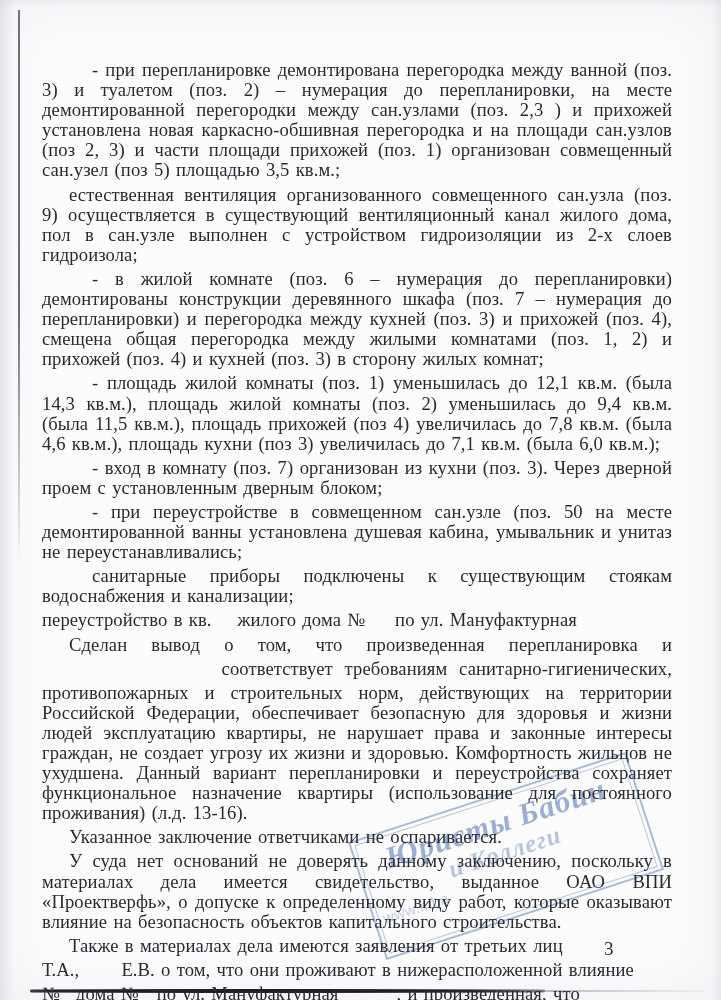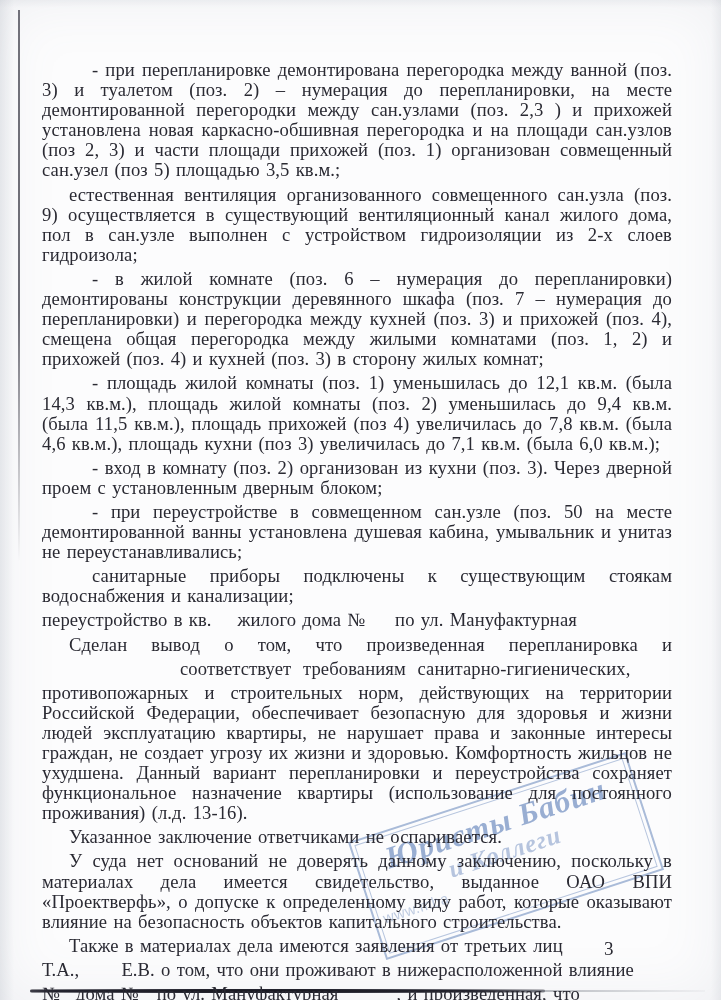--- a/index.html
+++ b/index.html
@@ -24,21 +24,21 @@
     position:absolute;left:38px;top:56px;width:638px;
     font-size:18.6px;line-height:20.1px;
     letter-spacing:0.1px;word-spacing:1.5px;
     z-index:3;
   }
   .textblock p{margin:4px;}
   .para{text-align:justify;}
   .indent{text-indent:50px;}
   .indent-sm{text-indent:27px;}
   .stretch{text-align:justify;text-align-last:justify;}
-  .pad-left{padding-left:138px;word-spacing:7px;}
+  .pad-left{padding-left:138px;word-spacing:7px;text-align:right;}
   .gap{display:inline-block;height:2px;}
   
   .stamp{
     position:absolute;left:360px;top:794px;width:292px;height:124px;
     transform:rotate(-18deg);
     border:2px solid rgba(148,170,207,0.78);
     box-sizing:border-box;
     z-index:1;
     mix-blend-mode:multiply;
   }
@@ -93,21 +93,21 @@
     <div class="stamp-l1">Юристы Бабин</div>
     <div class="stamp-l2">и Коллеги</div>
     <div class="stamp-l3">www.mba</div>
   </div>
 
   <div class="textblock">
       <p class="para-el para indent">- при перепланировке демонтирована перегородка между ванной (поз. 3) и туалетом (поз. 2) – нумерация до перепланировки, на месте демонтированной перегородки между сан.узлами (поз. 2,3 ) и прихожей установлена новая каркасно-обшивная перегородка и на площади сан.узлов (поз 2, 3) и части площади прихожей (поз. 1) организован совмещенный сан.узел (поз 5) площадью 3,5 кв.м.;</p>
       <p class="para-el para indent-sm">естественная вентиляция организованного совмещенного сан.узла (поз. 9) осуществляется в существующий вентиляционный канал жилого дома, пол в сан.узле выполнен с устройством гидроизоляции из 2-х слоев гидроизола;</p>
       <p class="para-el para indent">- в жилой комнате (поз. 6 – нумерация до перепланировки) демонтированы конструкции деревянного шкафа (поз. 7 – нумерация до перепланировки) и перегородка между кухней (поз. 3) и прихожей (поз. 4), смещена общая перегородка между жилыми комнатами (поз. 1, 2) и прихожей (поз. 4) и кухней (поз. 3) в сторону жилых комнат;</p>
       <p class="para-el para indent">- площадь жилой комнаты (поз. 1) уменьшилась до 12,1 кв.м. (была 14,3 кв.м.), площадь жилой комнаты (поз. 2) уменьшилась до 9,4 кв.м. (была 11,5 кв.м.), площадь прихожей (поз 4) увеличилась до 7,8 кв.м. (была 4,6 кв.м.), площадь кухни (поз 3) увеличилась до 7,1 кв.м. (была 6,0 кв.м.);</p>
-      <p class="para-el para indent">- вход в комнату (поз. 2) организован из кухни (поз. 3). Через дверной проем с установленным дверным блоком;</p>
+      <p class="para-el para indent">- вход в комнату (поз. 7) организован из кухни (поз. 3). Через дверной проем с установленным дверным блоком;</p>
       <p class="para-el para indent">- при переустройстве в совмещенном сан.узле (поз. 50 на месте демонтированной ванны установлена душевая кабина, умывальник и унитаз не переустанавливались;</p>
       <p class="para-el para indent">санитарные приборы подключены к существующим стоякам водоснабжения и канализации;</p>
       <p class="line-el "><span>переустройство в кв.</span><span class="gap" style="width: 26px;"></span><span>жилого дома №</span><span class="gap" style="width: 30px;"></span><span>по ул. Мануфактурная</span></p>
       <p class="line-el stretch indent-sm"><span>Сделан вывод о том, что произведенная перепланировка и</span></p>
       <p class="line-el pad-left"><span>соответствует требованиям санитарно-гигиенических,</span></p>
       <p class="para-el para">противопожарных и строительных норм, действующих на территории Российской Федерации, обеспечивает безопасную для здоровья и жизни людей эксплуатацию квартиры, не нарушает права и законные интересы граждан, не создает угрозу их жизни и здоровью. Комфортность жильцов не ухудшена. Данный вариант перепланировки и переустройства сохраняет функциональное назначение квартиры (использование для постоянного проживания) (л.д. 13-16).</p>
       <p class="para-el para indent-sm">Указанное заключение ответчиками не оспаривается.</p>
       <p class="para-el para indent-sm">У суда нет оснований не доверять данному заключению, поскольку в материалах дела имеется свидетельство, выданное ОАО ВПИ «Проектверфь», о допуске к определенному виду работ, которые оказывают влияние на безопасность объектов капитального строительства.</p>
       <p class="line-el indent-sm"><span>Также в материалах дела имеются заявления от третьих лиц</span></p>
       <p class="line-el "><span>Т.А.,</span><span class="gap" style="width: 42px;"></span><span>Е.В. о том, что они проживают в нижерасположенной влияние</span></p>

